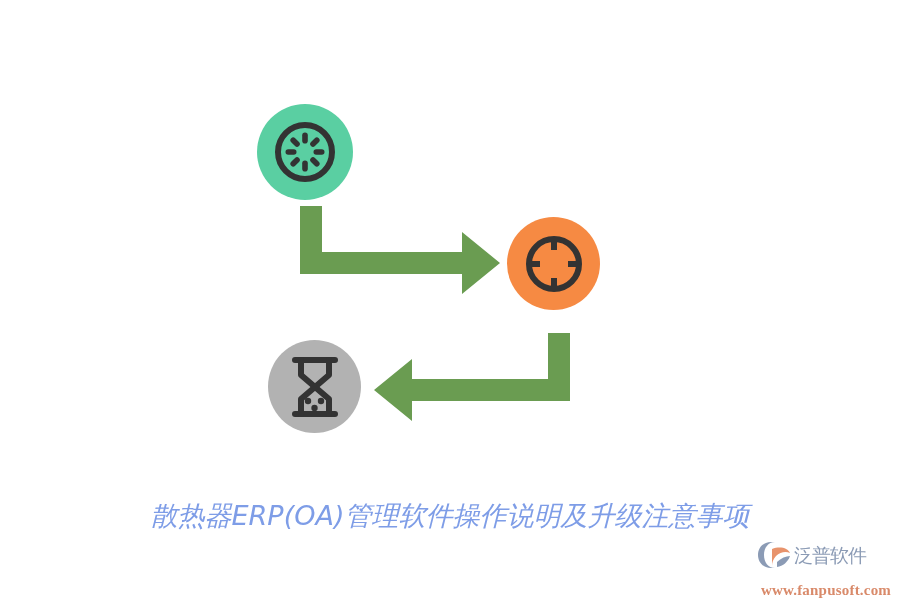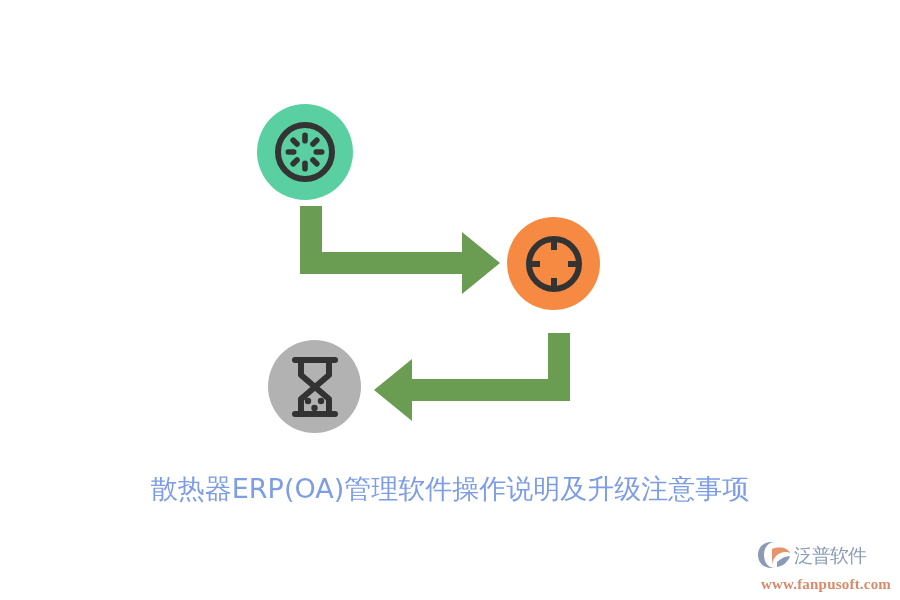--- a/index.html
+++ b/index.html
@@ -67,29 +67,30 @@
     top: 327px;
     width: 204px;
     height: 96px;
   }
   .arrow svg { display: block; }
 
   
   #caption {
     position: absolute;
     left: 0;
-    top: 470px;
+    top: 497px;
     width: 900px;
     text-align: center;
     font-family: "DejaVu Sans", "Liberation Sans", sans-serif;
     font-size: 27px;
     line-height: 38px;
     letter-spacing: 0px;
     color: #7e9de7;
     white-space: nowrap;
+    font-style: italic;
   }
 
   
   #brand {
     position: absolute;
     left: 758px;
     top: 537px;
     width: 136px;
     height: 58px;
   }
@@ -114,21 +115,21 @@
     letter-spacing: -1px;
   }
   #brand-url {
     font-family: "Liberation Serif", "DejaVu Serif", serif;
     font-weight: bold;
     font-size: 15px;
     line-height: 18px;
     color: #d98a6a;
     text-align: center;
     white-space: nowrap;
-    margin-top: 2px;
+    margin-top: 8px;
     letter-spacing: 0.2px;
   }
 </style>
 </head>
 <body>
 
 <div id="canvas">
 
   <div class="badge" id="badge-process">
     <span>

